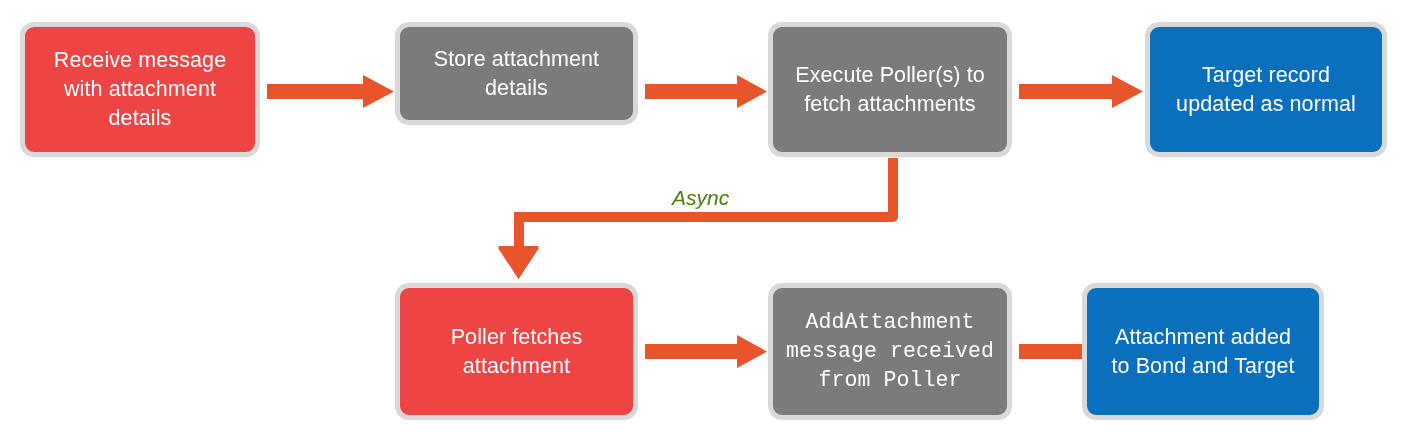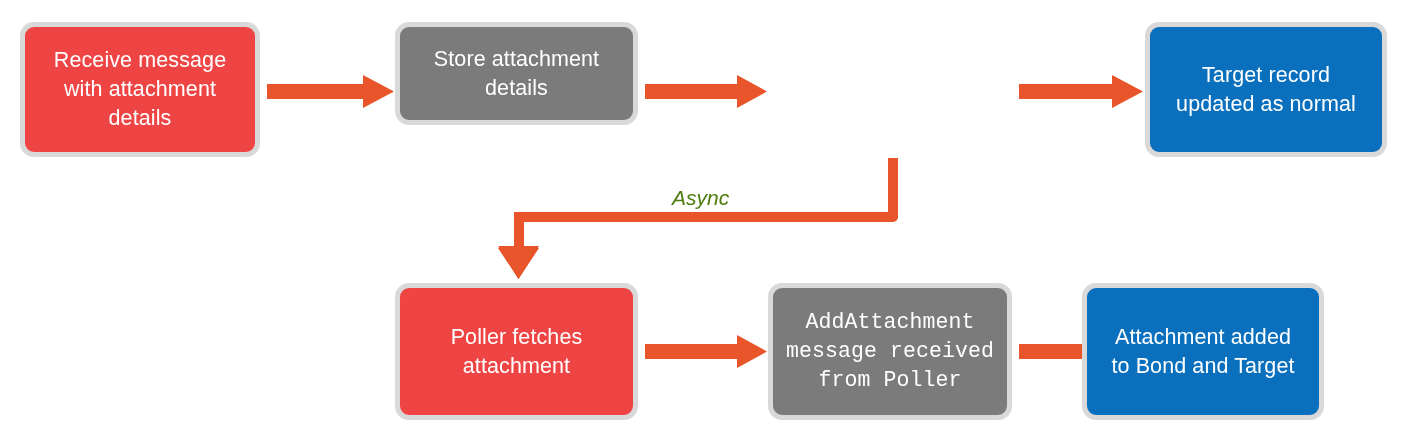--- a/index.html
+++ b/index.html
@@ -110,20 +110,24 @@
     <span class="node-label">Receive message
 with attachment
 details</span>
   </div>
 
   <div class="node gray" style="left:395px; top:22px; width:243px; height:103px;">
     <span class="node-label">Store attachment
 details</span>
   </div>
 
+  <div class="node gray" style="left:768px; top:22px; width:244px; height:135px;">
+    <span class="node-label">Execute Poller(s) to
+fetch attachments</span>
+  </div>
 
   <div class="node blue" style="left:1145px; top:22px; width:242px; height:135px;">
     <span class="node-label">Target record
 updated as normal</span>
   </div>
 
   <div class="node green" style="left:395px; top:283px; width:243px; height:137px;">
     <span class="node-label">Poller fetches
 attachment</span>
   </div>

